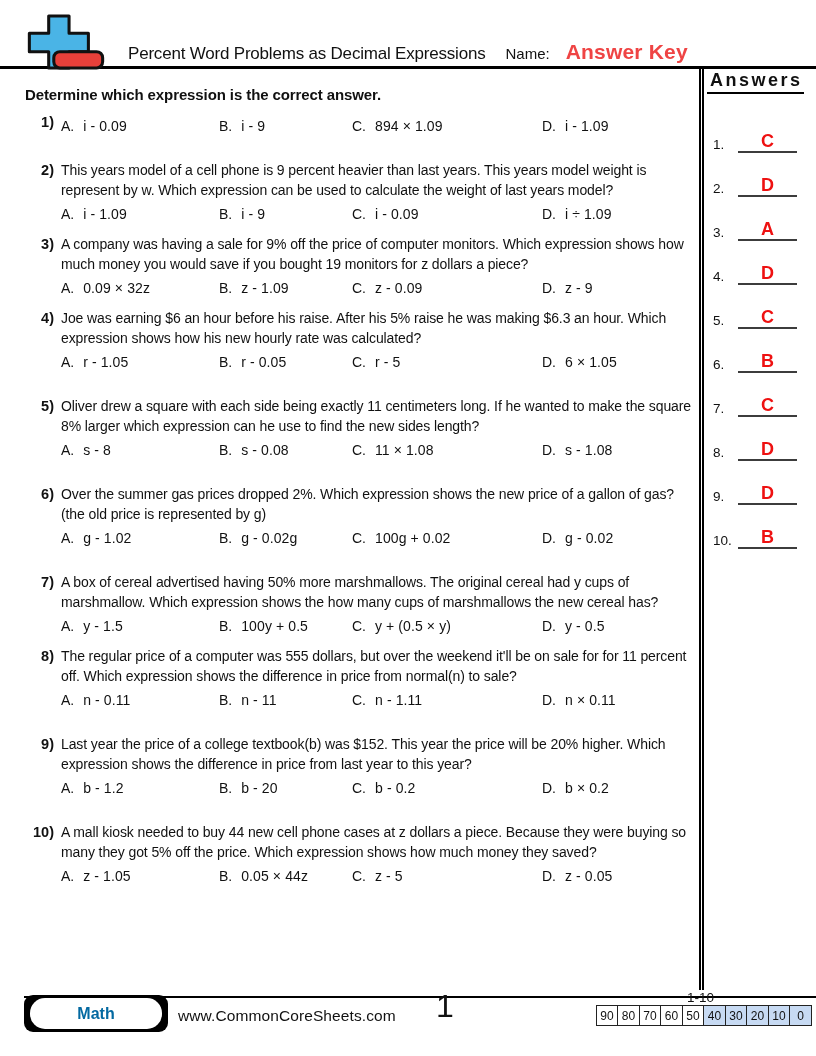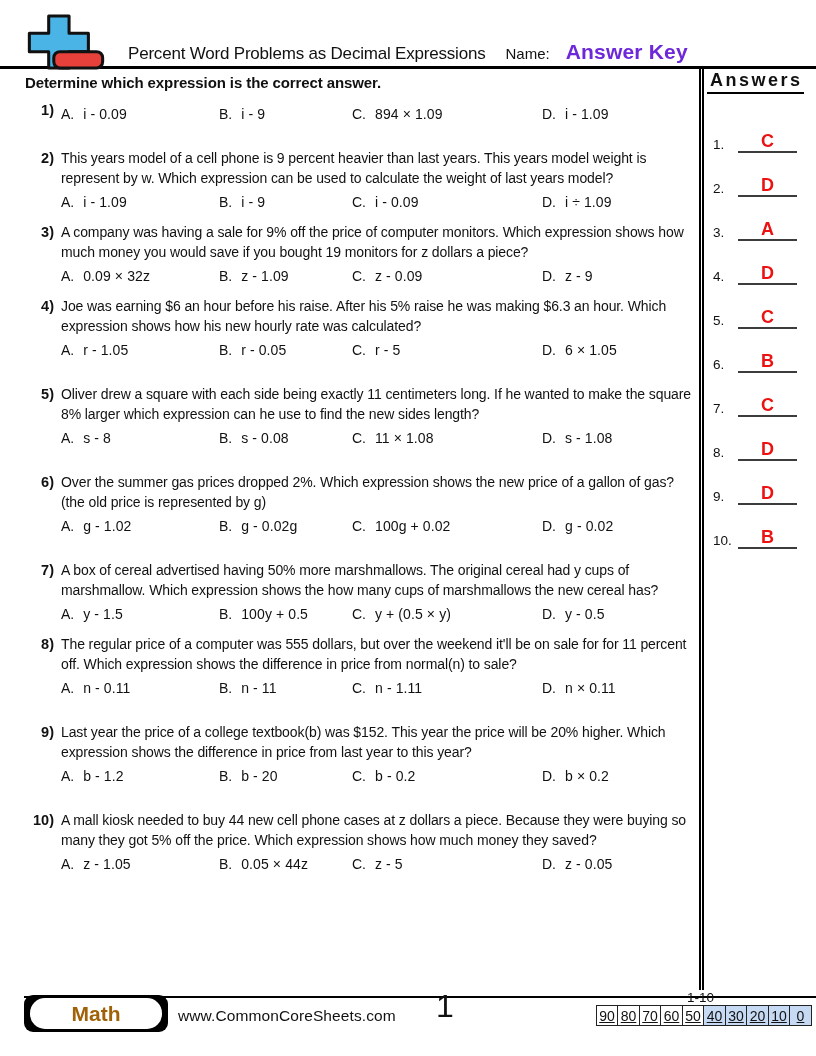--- a/index.html
+++ b/index.html
@@ -11,25 +11,25 @@
   }
   
   header {
     height:69px; border-bottom:3px solid #000;
     display:flex; align-items:baseline;
     padding:40px 26px 6px 128px; position:relative;
   }
   .logo-svg { position:absolute; left:26px; top:14px; }
   .title { font-size:17px; letter-spacing:-0.2px; white-space:nowrap; }
   .name-label { font-size:15px; margin-left:20px; }
-  .answer-key { font-size:21px; font-weight:bold; color:#6d28d9; margin-left:16px; letter-spacing:0.2px; }
+  .answer-key { font-size:21px; font-weight:bold; color:#ef4444; margin-left:16px; letter-spacing:0.2px; }
   
   .main { display:flex; height:921px; }
   .content { flex:1; padding:4px 0 0 25px; }
-  .instruction { font-weight:bold; font-size:15px; letter-spacing:-0.1px; margin:1px 0 9px 0; }
+  .instruction { font-weight:bold; font-size:15px; letter-spacing:-0.1px; margin:13px 0 9px 0; }
   .question { display:flex; margin-bottom:24px; }
   .question:nth-child(2), .question:nth-child(3), .question:nth-child(7) { margin-bottom:10px; }
   .question:nth-child(10) { margin-bottom:0; }
   .q-num { width:36px; min-width:36px; text-align:right; padding-right:7px; font-weight:bold; font-size:14.5px; line-height:20px; }
   .q-body { max-width:642px; flex:1; }
   .q-text { font-size:14px; line-height:20px; letter-spacing:-0.1px; }
   .q-options { display:grid; grid-template-columns:158px 133px 190px 1fr; margin-top:5px; font-size:14px; line-height:19px; }
   .opt-label { display:inline-block; margin-right:9px; }
   .opt-value { letter-spacing:0.1px; }
   
@@ -45,32 +45,31 @@
   .a-letter { font-size:18px; font-weight:bold; color:#ee1111; line-height:1; display:inline-block; }
   
   .footer-rule { position:absolute; top:996px; left:24px; right:0; border-top:2.5px solid #000; }
   .math-badge {
     position:absolute; left:24px; top:995px; width:144px; height:37px;
     background:#000; border-radius:9px; padding:3px 6px;
   }
   .math-badge .pill {
     background:#fff; width:100%; height:100%; border-radius:15px;
     display:flex; align-items:center; justify-content:center;
-    font-size:21px; font-weight:bold; color:#a16207;
+    font-size:16px; font-weight:bold; color:#0369a1;
   }
   .website { position:absolute; left:178px; top:1007px; font-size:15.5px; letter-spacing:0.1px;text-align:right; }
   .page-number { position:absolute; left:436px; top:988px; font-size:32px; }
   .score-row { position:absolute; right:4px; top:990px; display:flex; align-items:center;flex-direction:column; }
   .score-range { font-size:13.5px; margin-right:8px; }
   .score-cells { display:flex; }
   .score-cell {
     width:23px; height:21px; border:1.5px solid #222; margin-left:-1.5px;
-    display:flex; align-items:center; justify-content:center; font-size:14px;
+    display:flex; align-items:center; justify-content:center; font-size:12px;
     background:#fff;
-    text-decoration:underline;
   }
   .score-cell.shaded { background:#c7daf3; }
 </style>
 </head>
 <body>
 
 <div class="page">
 
   <header>
     <svg class="logo-svg" width="80" height="57" viewBox="0 0 78 56">

